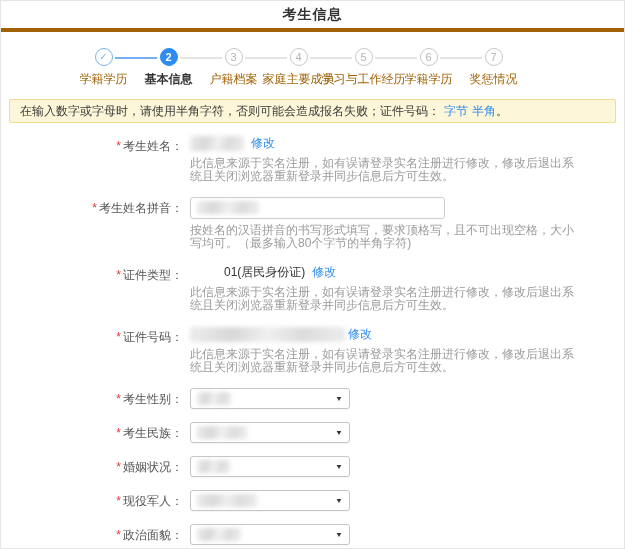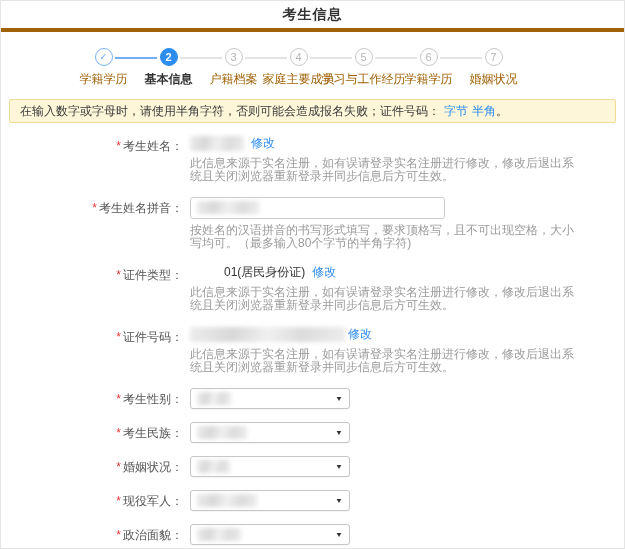--- a/index.html
+++ b/index.html
@@ -104,21 +104,21 @@
     <div class="step">
       <div class="circle">5</div>
       <div class="step-label">学习与工作经历</div>
     </div>
     <div class="step">
       <div class="circle">6</div>
       <div class="step-label">学籍学历</div>
     </div>
     <div class="step">
       <div class="circle">7</div>
-      <div class="step-label">婚姻状况</div>
+      <div class="step-label">奖惩情况</div>
     </div>
   </div>
 
   <div class="notice">
     <span>在输入数字或字母时，请使用半角字符，否则可能会造成报名失败；证件号码：</span>
     <a>字节</a>
     <a>半角</a>
     <span class="suffix">。</span>
   </div>
 

